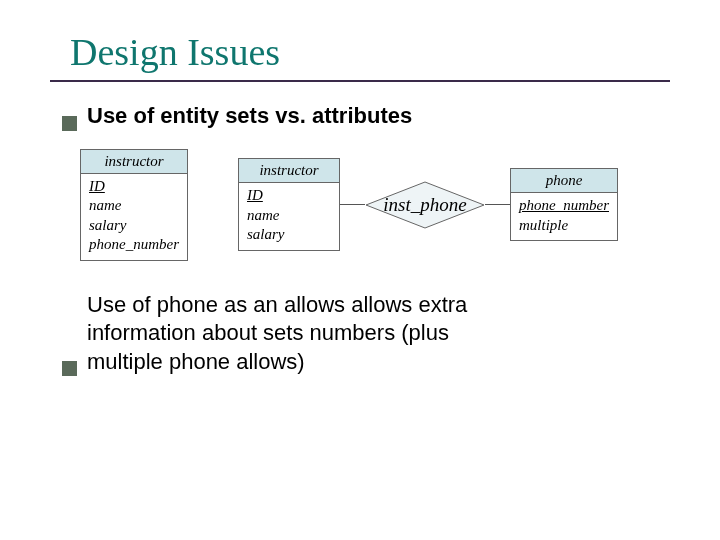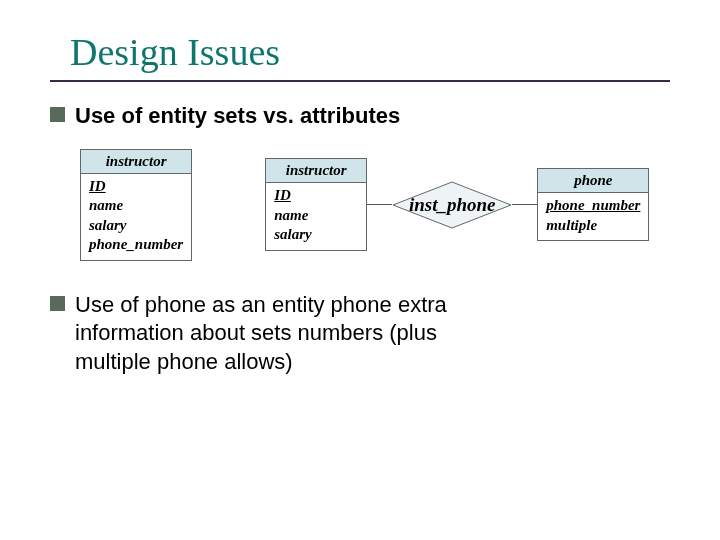--- a/index.html
+++ b/index.html
@@ -22,43 +22,42 @@
     color: #0f766e;
     margin: 0 0 6px 20px;
     font-weight: normal;
   }
   .title-underline {
     border-bottom: 2px solid #3a2a4a;
     margin: 0 0 20px 0;
   }
   .bullet-row {
     display: flex;
-    align-items: flex-start;
-    margin: 14px 0 18px 0;
+    align-items: flex-end;
+    margin: 14px 0 18px 12px;
   }
   .bullet-square {
     width: 15px;
     height: 15px;
     background: #5a6a5a;
     margin-right: 10px;
     margin-top: 5px;
     flex-shrink: 0;
   }
   .bullet-text {
     font-size: 22px;
     line-height: 1.3;
   }
   .bold { font-weight: bold; }
   .diagram-area {
     display: flex;
     align-items: center;
     justify-content: flex-start;
-    gap: 73px;
+    gap: 50px;
     margin: 10px 0 30px 30px;
-    font-weight: bold;
   }
   .er-group {
     display: flex;
     align-items: center;
   }
   .entity-box {
     border: 1px solid #666;
     display: flex;
     flex-direction: column;
     font-family: "Times New Roman", Times, serif;
@@ -159,19 +158,19 @@
           <div>multiple</div>
         </div>
       </div>
     </div>
 
   </div>
 
   <div class="bullet-row">
     <div class="bullet-square"></div>
     <div class="bullet-text">
-      <span>Use of phone as an entity phone extra</span><br>
+      <span>Use of phone as an allows allows extra</span><br>
       <span>information about sets numbers (plus</span><br>
       <span>multiple phone allows)</span>
     </div>
   </div>
 
 </div>
 
 </body></html>

